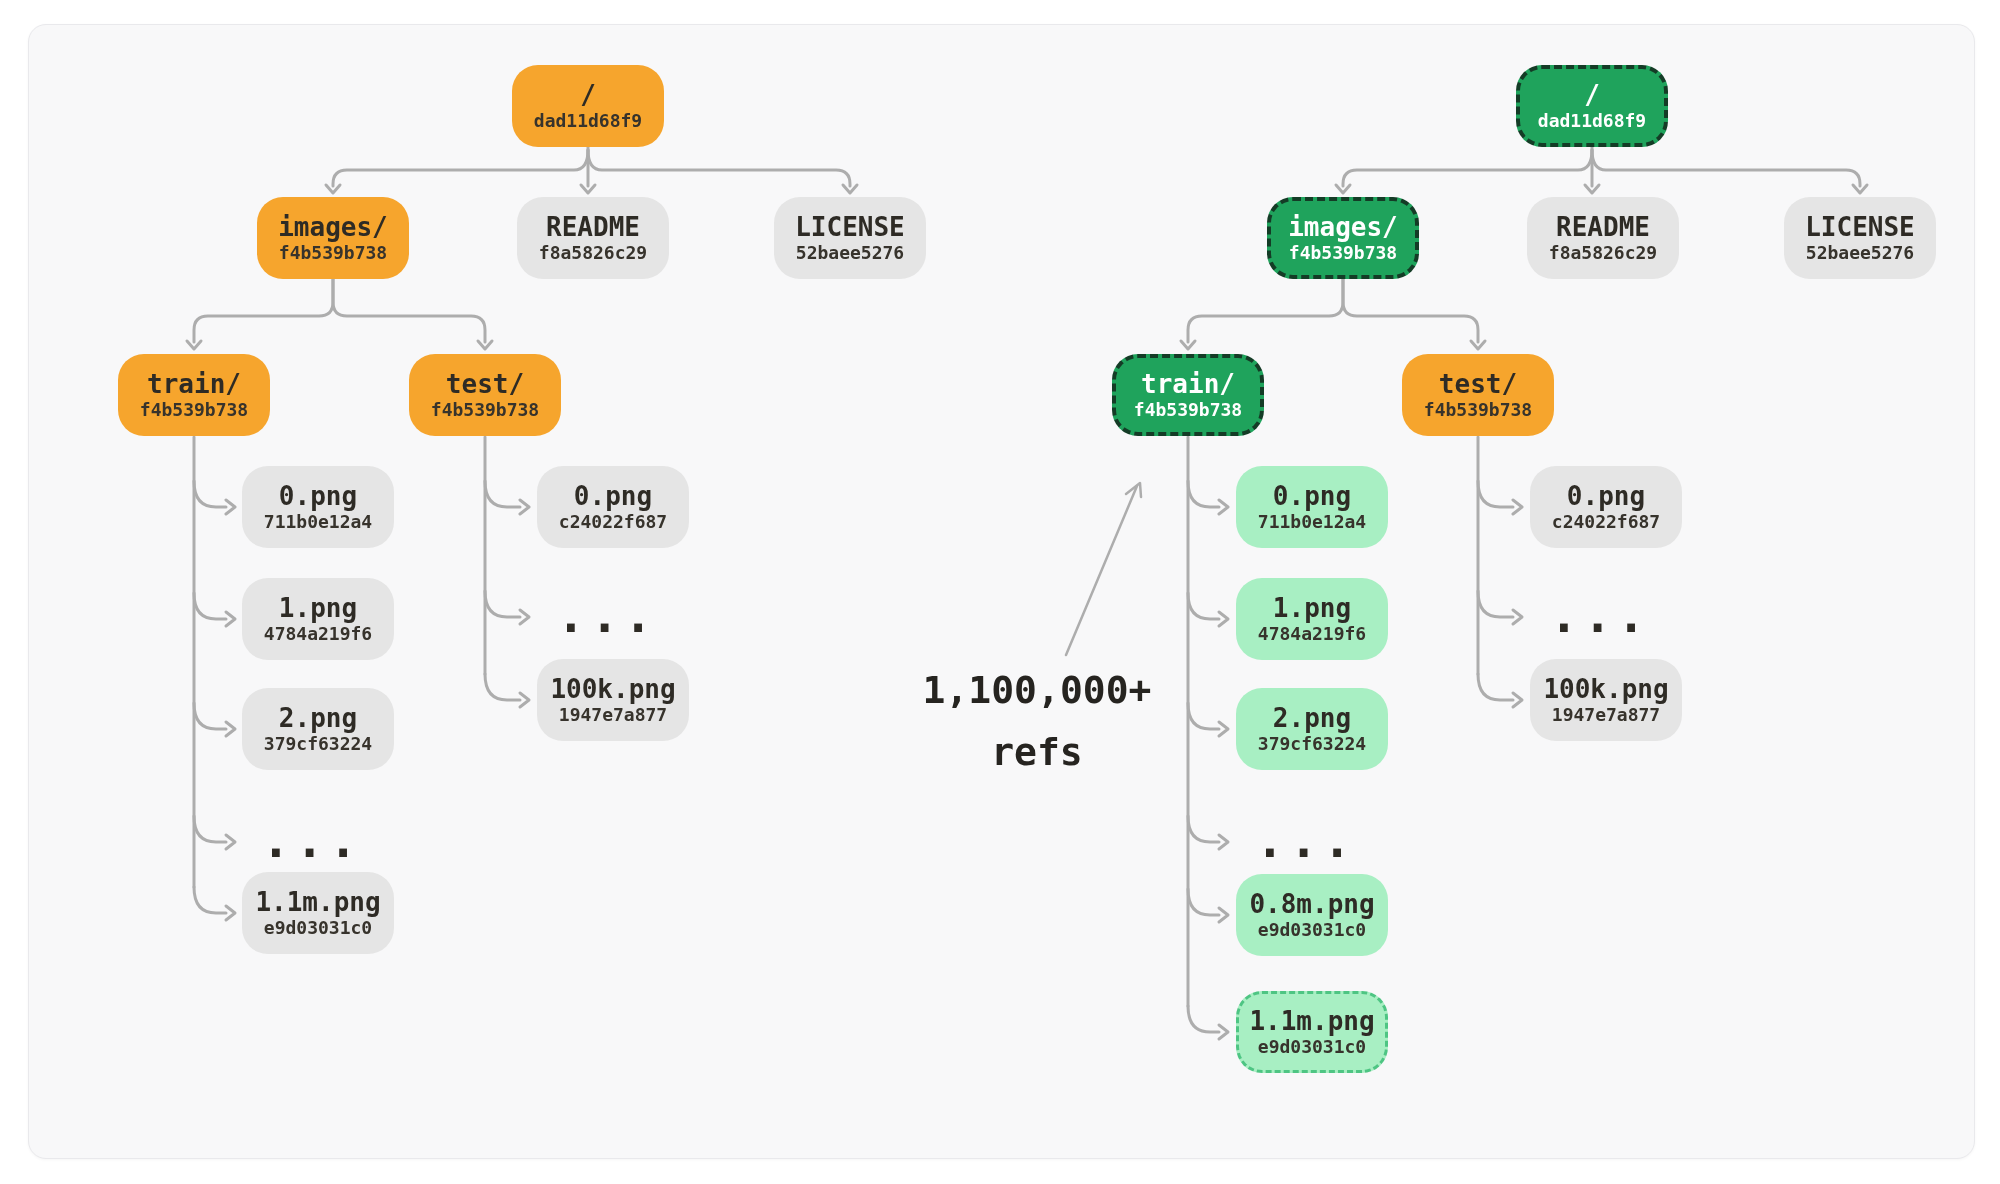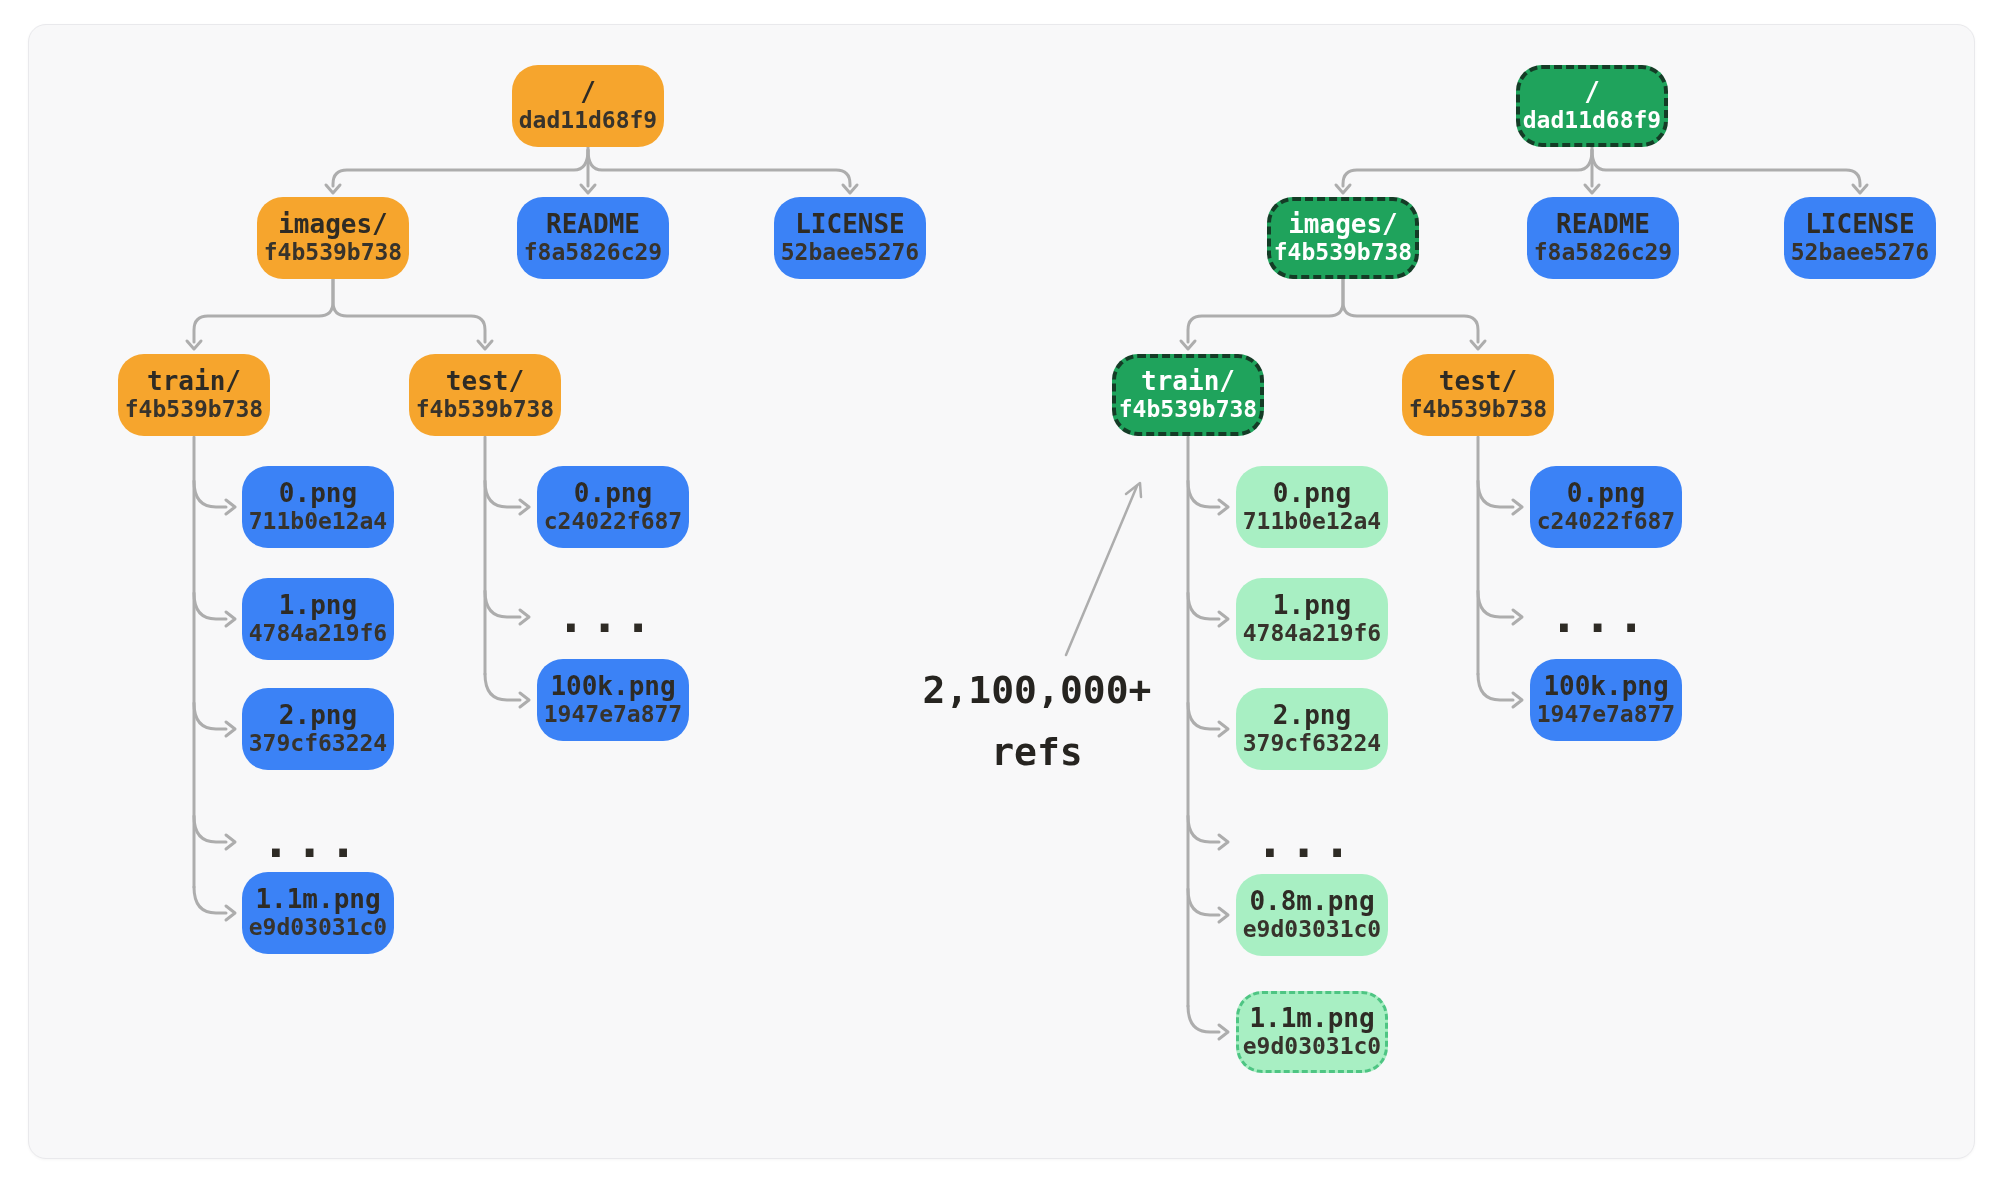--- a/index.html
+++ b/index.html
@@ -6,23 +6,23 @@
   #stage{position:relative;width:2000px;height:1184px;font-family:"DejaVu Sans Mono",monospace;}
   .card{position:absolute;left:28px;top:24px;width:1945px;height:1133px;background:#f8f8f9;
         border:1.5px solid #e9e9ec;border-radius:18px;box-shadow:0 1px 3px rgba(0,0,0,0.04);}
   svg.wires{position:absolute;left:0;top:0;width:2000px;height:1184px;pointer-events:none;}
   svg.wires path, svg.wires polyline{fill:none;stroke:#adadad;stroke-width:3;stroke-linecap:round;stroke-linejoin:round;}
   svg.wires .thin{stroke-width:2.5;}
 
   .node{position:absolute;width:152px;height:82px;border-radius:26px;box-sizing:border-box;
         display:flex;flex-direction:column;align-items:center;justify-content:center;gap:1px;}
   .node .label{font-weight:700;font-size:26px;line-height:1.12;color:#2e2b25;white-space:nowrap;}
-  .node .hash{font-weight:600;font-size:23px;line-height:1.1;color:#37332c;white-space:nowrap;}
+  .node .hash{font-weight:600;font-size:18px;line-height:1.1;color:#37332c;white-space:nowrap;}
   .dir-orange{background:#f6a52d;}
-  .file-orange{background:#3b82f6;}
+  .file-orange{background:#e5e5e5;}
   .dir-green{background:#1fa35c;border:4px dashed #143c26;}
   .dir-green .label,.dir-green .hash{color:#ffffff;}
   .file-green{background:#a8efc3;}
   .file-green-dashed{background:#a8efc3;border:3px dashed #4ec583;}
 
   .dots{position:absolute;width:140px;text-align:center;font-family:"DejaVu Sans",sans-serif;
         font-weight:900;font-size:44px;letter-spacing:17px;line-height:1;color:#2e2b25;}
   .refs{position:absolute;left:857px;top:660px;width:360px;text-align:center;
         font-weight:700;font-size:38px;line-height:1.62;color:#262420;}
 </style>
@@ -213,16 +213,16 @@
     <div class="label">0.png</div>
     <div class="hash">c24022f687</div>
   </div>
   <div class="dots" style="left:1536px;top:595px">...</div>
   <div class="node file-orange" style="left:1530px;top:659px">
     <div class="label">100k.png</div>
     <div class="hash">1947e7a877</div>
   </div>
 
   <div class="refs">
-    <div>2,100,000+</div>
+    <div>1,100,000+</div>
     <div>refs</div>
   </div>
 </div>
 
 </body></html>

